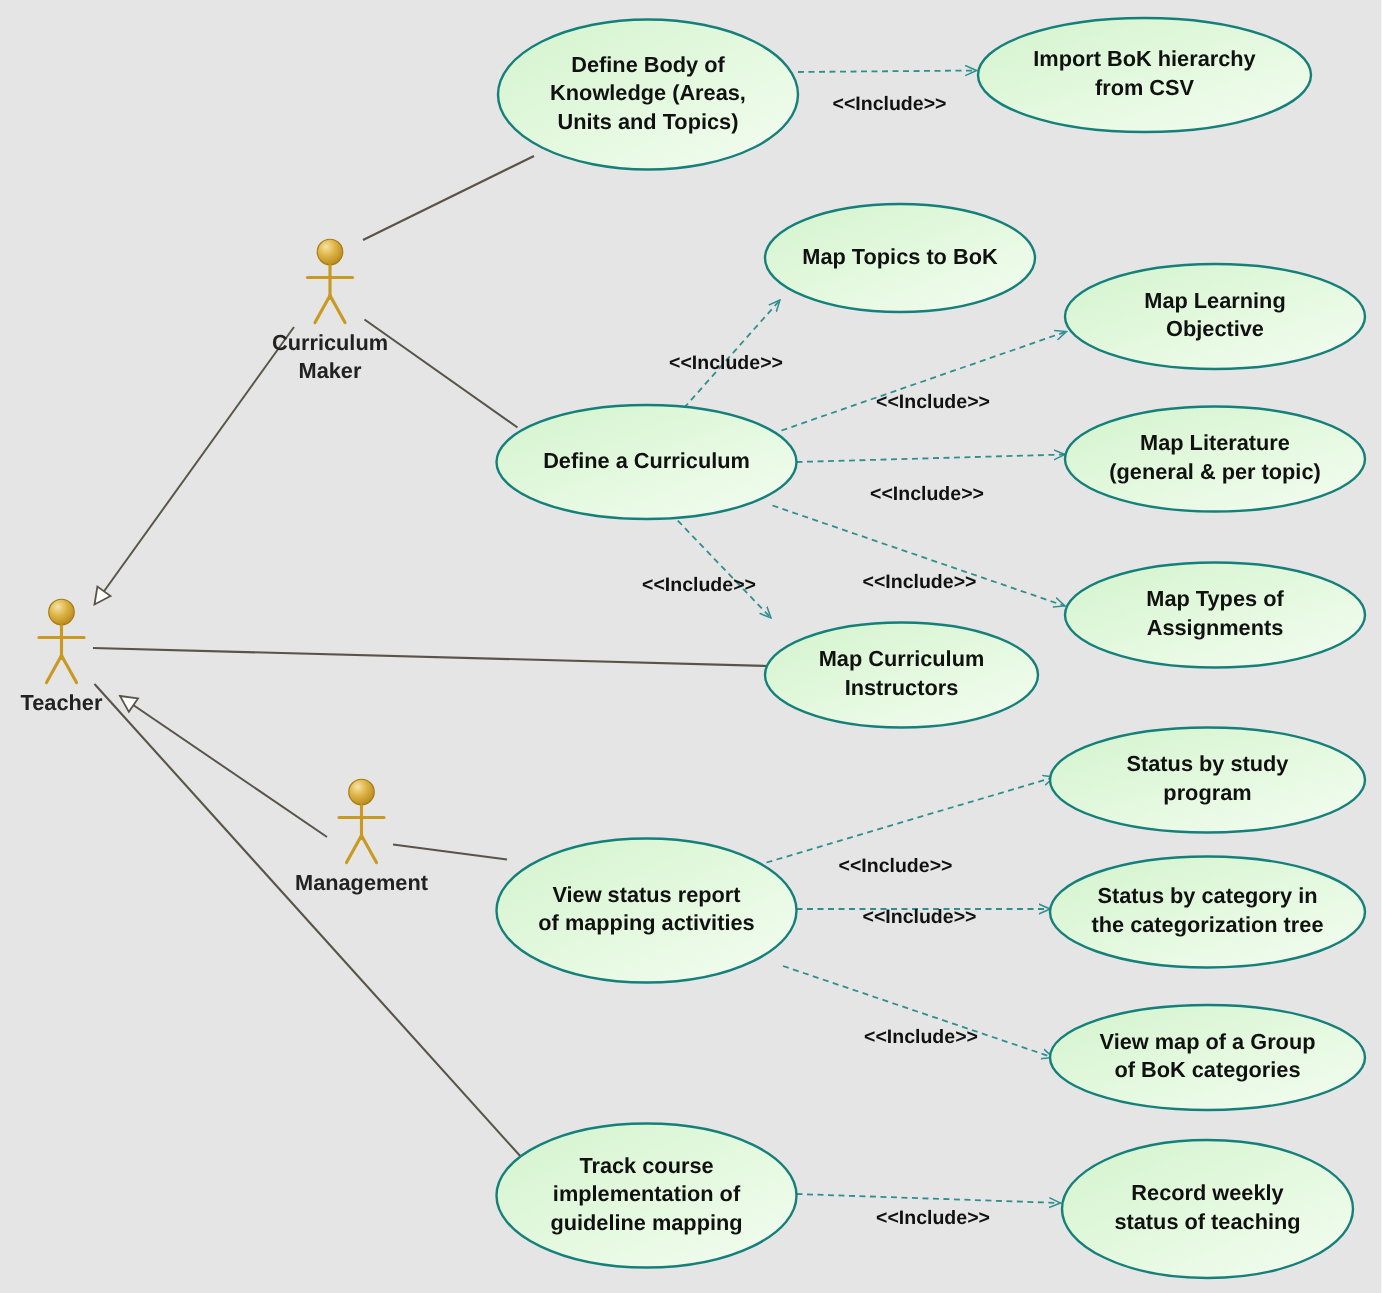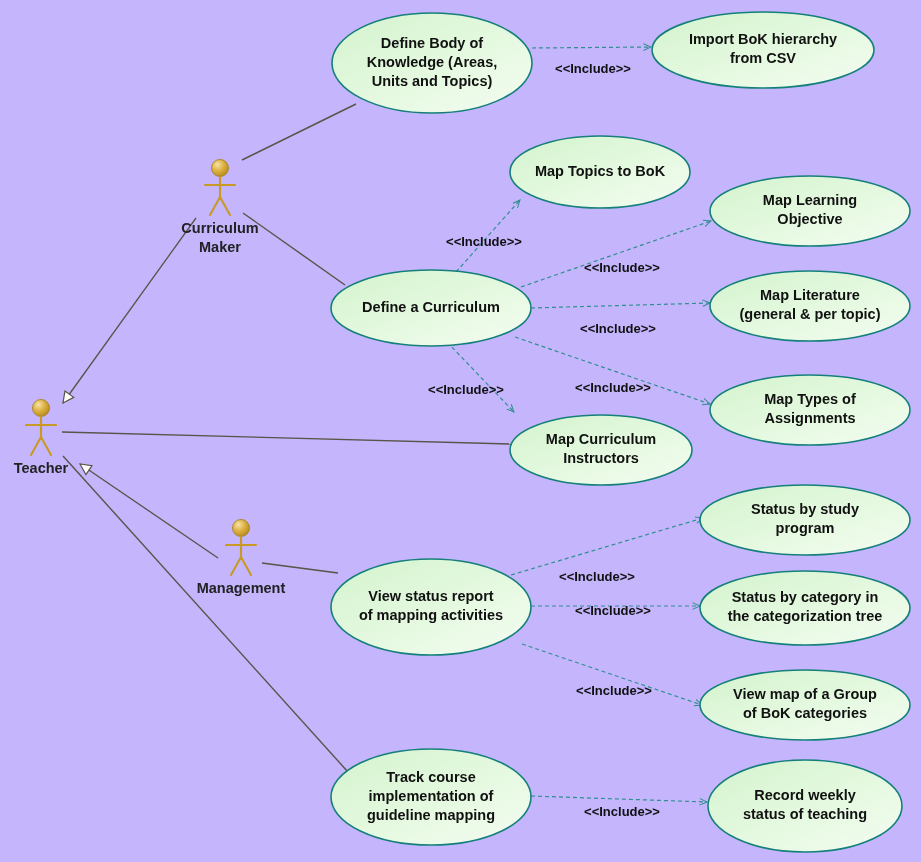--- a/index.html
+++ b/index.html
@@ -10,21 +10,21 @@
   body {
     width: 921px;
     height: 862px;
     font-family: "Liberation Sans", sans-serif;
     overflow: hidden;
   }
   #diagram-root {
     position: relative;
     width: 921px;
     height: 862px;
-    background: #c4b5fd;
+    background: #e5e5e5;
   }
   svg#uml-canvas {
     position: absolute;
     top: 0;
     left: 0;
     width: 921px;
     height: 862px;
     display: block;
   }
   .uc-label {

